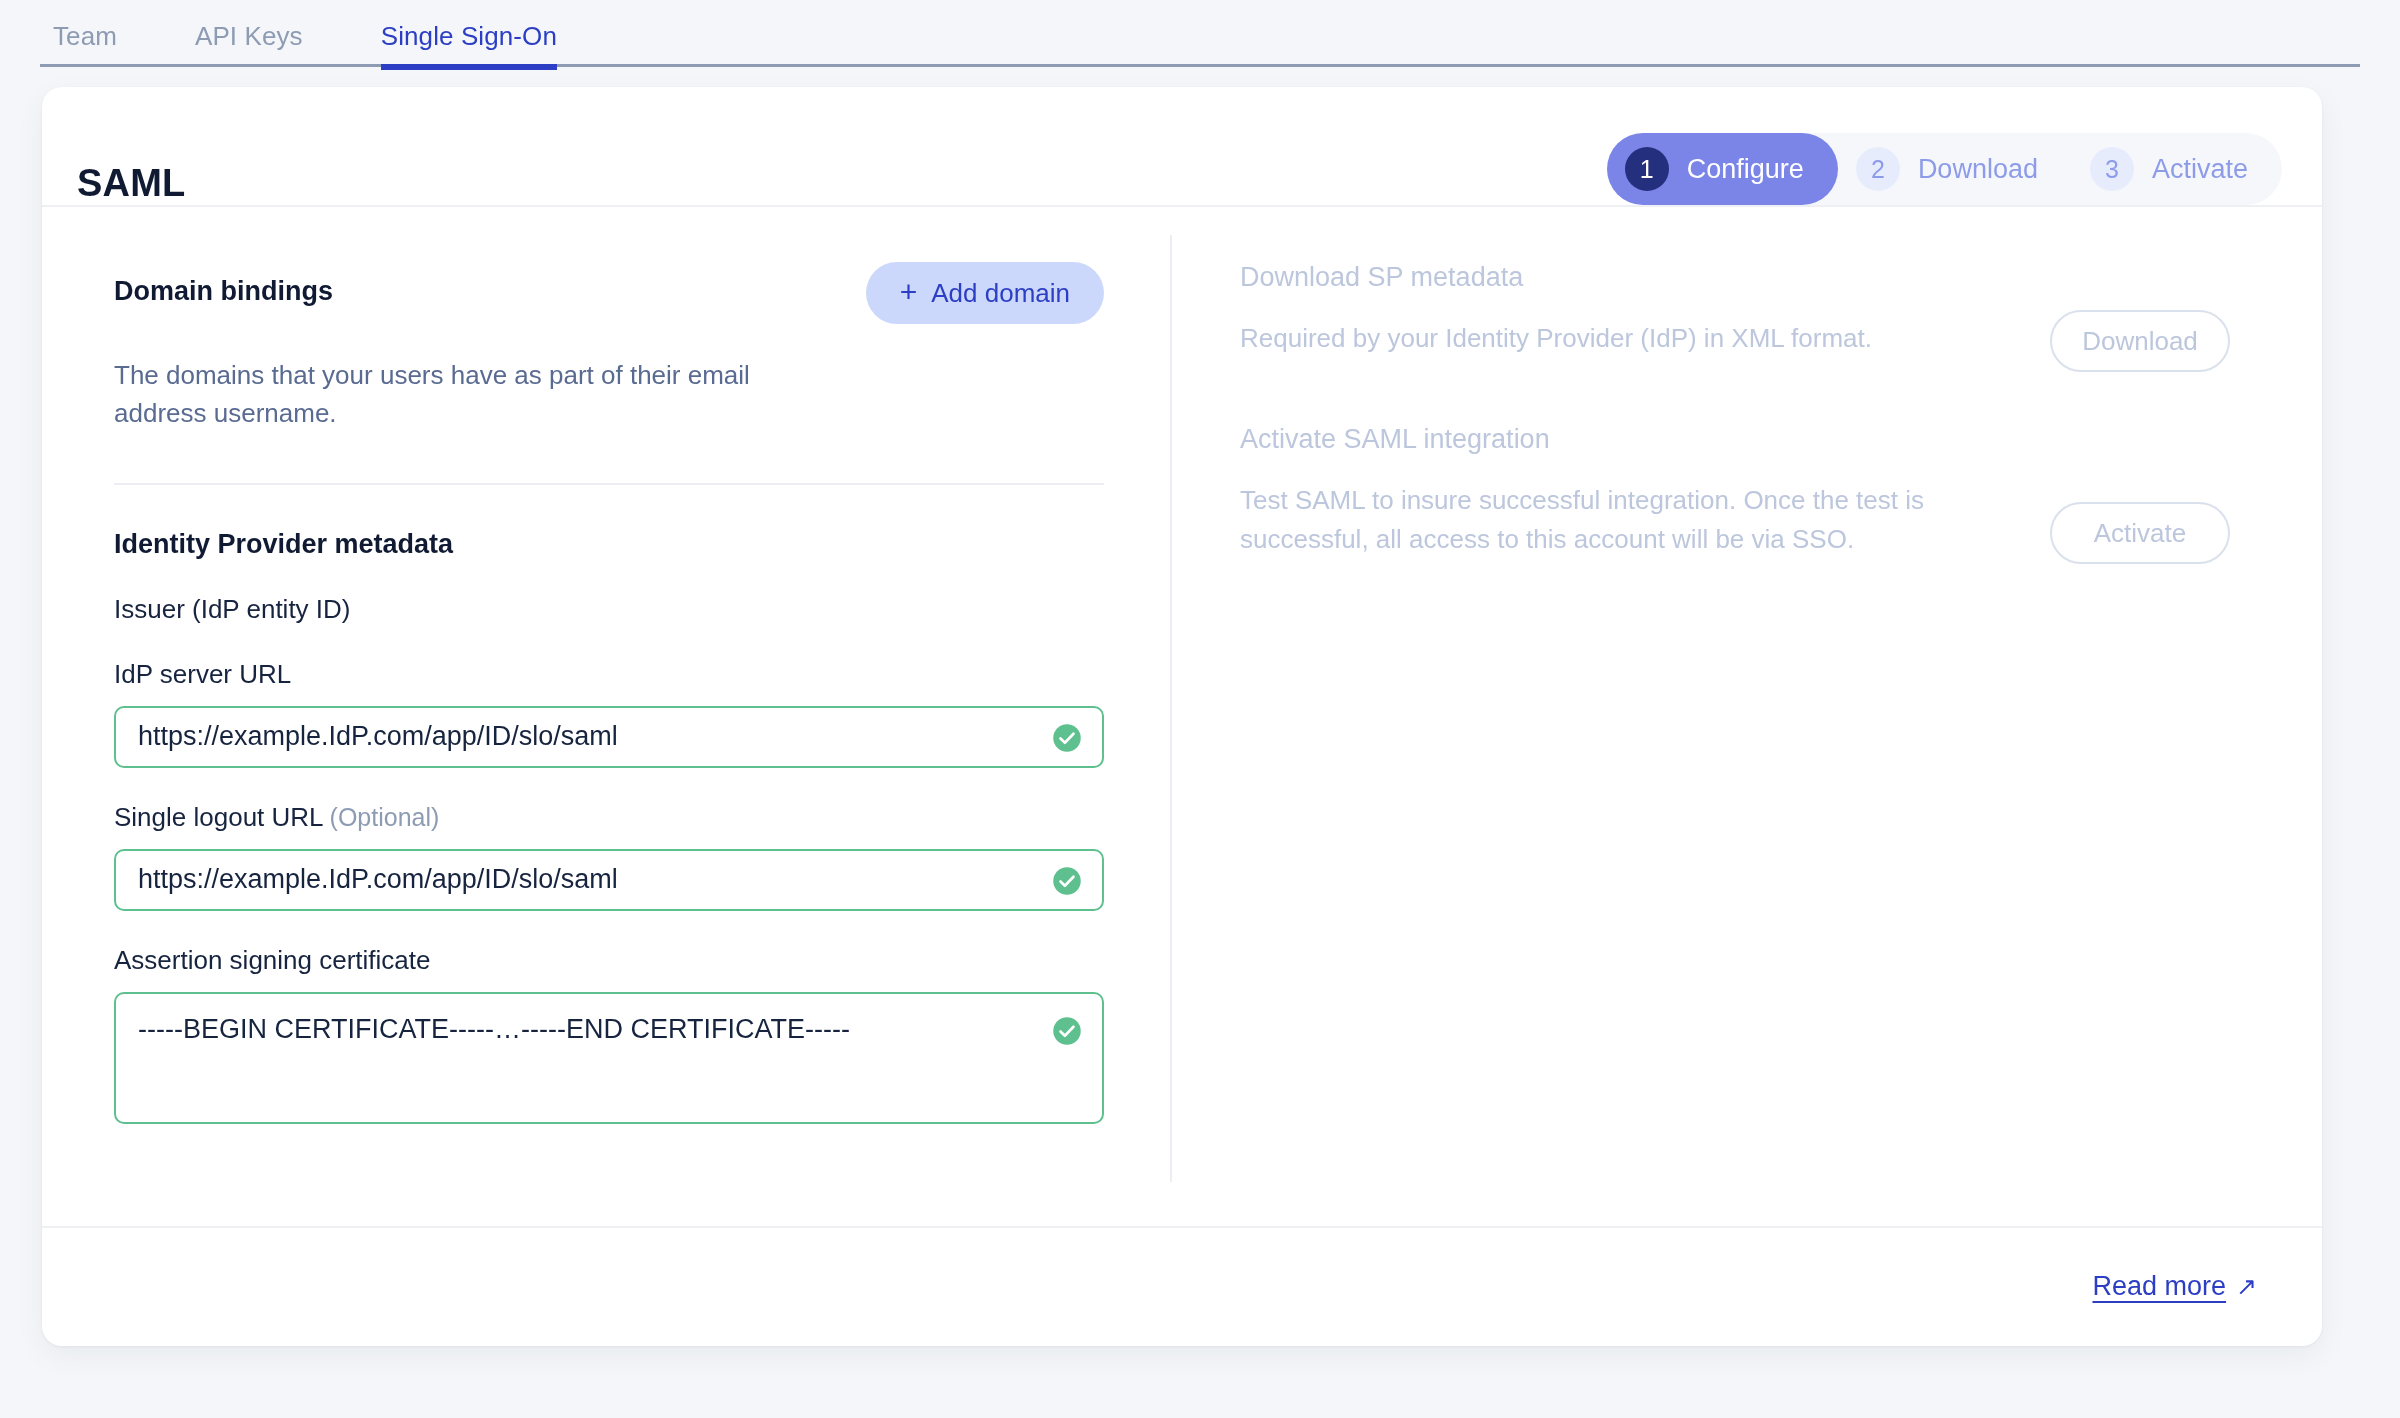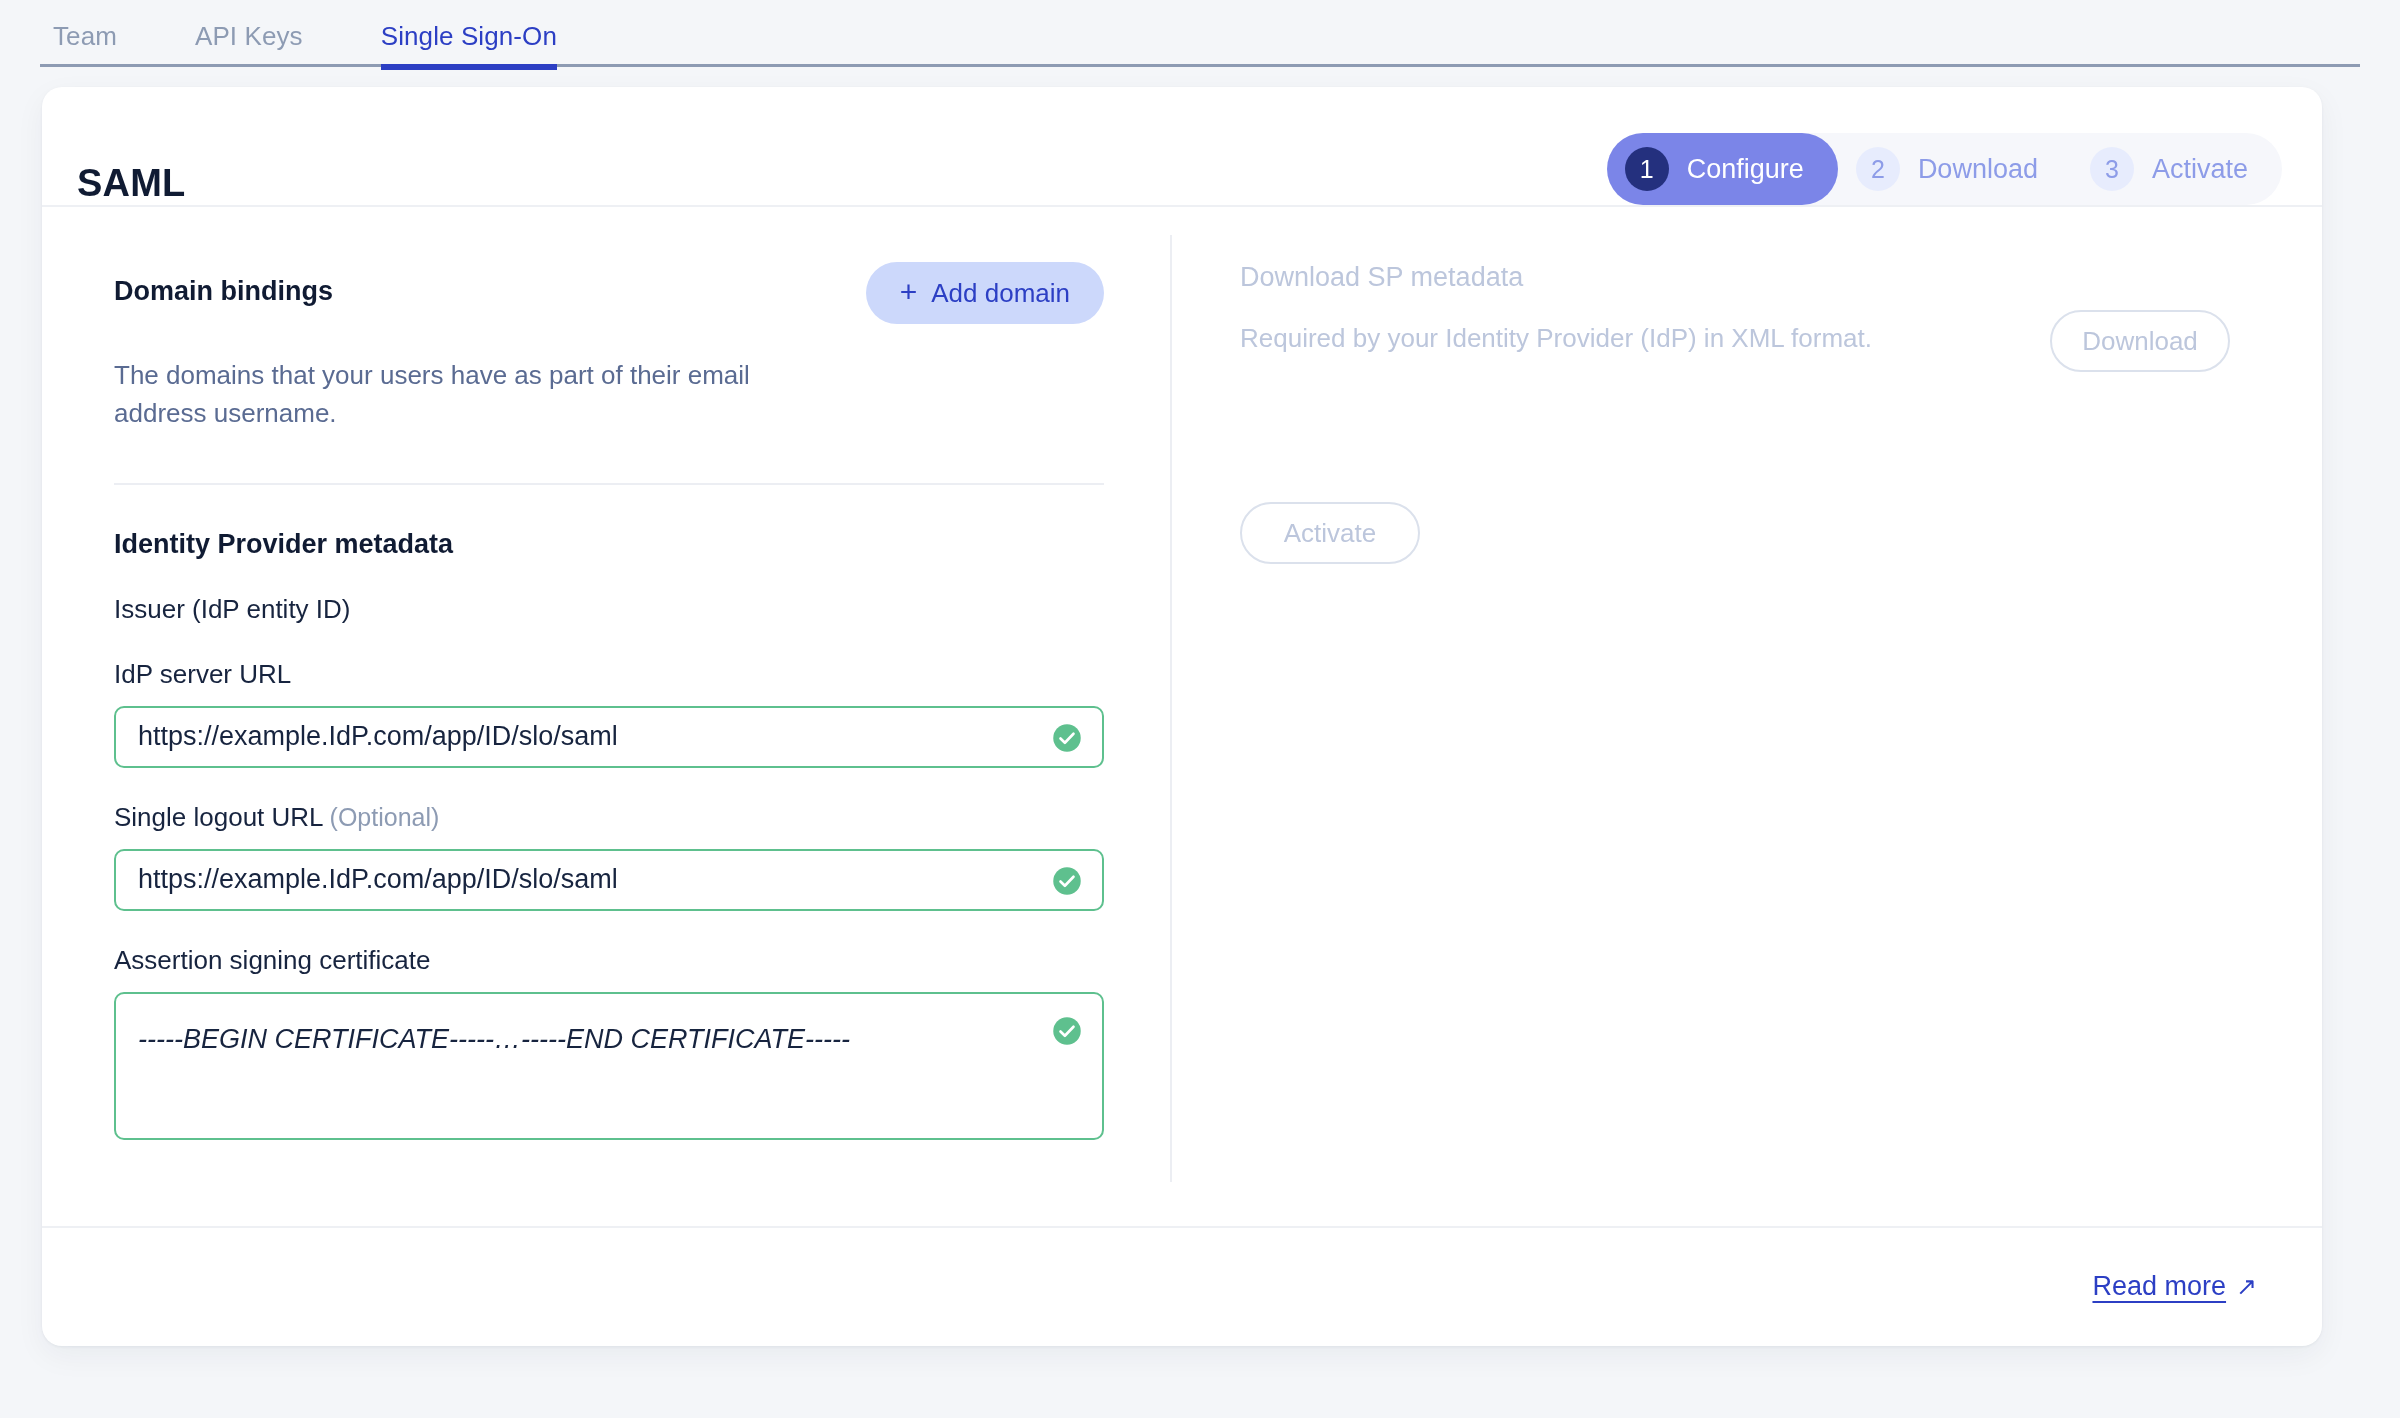--- a/index.html
+++ b/index.html
@@ -239,25 +239,24 @@
     border-radius: 10px;
     font-family: inherit;
     font-size: 27px;
     color: #17243f;
     background: #fff;
     padding: 0 70px 0 22px;
     height: 62px;
     outline: none;
   }
   .text-area {
-    height: 148px;
-    padding-top: 28px;
+    height: 132px;
+    padding-top: 18px;
     resize: none;
     line-height: 1.3;
-    font-style: italic;
   }
   .check-icon {
     position: absolute;
     right: 22px;
     top: 17px;
     width: 30px;
     height: 30px;
   }
   .text-area + .check-icon { top: 24px; }
 
@@ -424,20 +423,25 @@
             <div class="r-texts">
               <h3 class="r-title">Download SP metadata</h3>
               <p class="r-desc">Required by your Identity Provider (IdP) in XML format.</p>
             </div>
             <button class="btn-ghost r-btn-col-1">Download</button>
           </div>
         </div>
 
         <div class="r-block r-block-2">
           <div class="r-row">
+            <div class="r-texts">
+              <h3 class="r-title">Activate SAML integration</h3>
+              <p class="r-desc">Test SAML to insure successful integration.
+Once the test is successful, all access to this account will be via SSO.</p>
+            </div>
             <button class="btn-ghost r-btn-col-2">Activate</button>
           </div>
         </div>
 
       </div>
     </div>
 
     <footer class="card-footer">
       <a class="read-more" href="#">
         <span class="rm-text">Read more</span>

